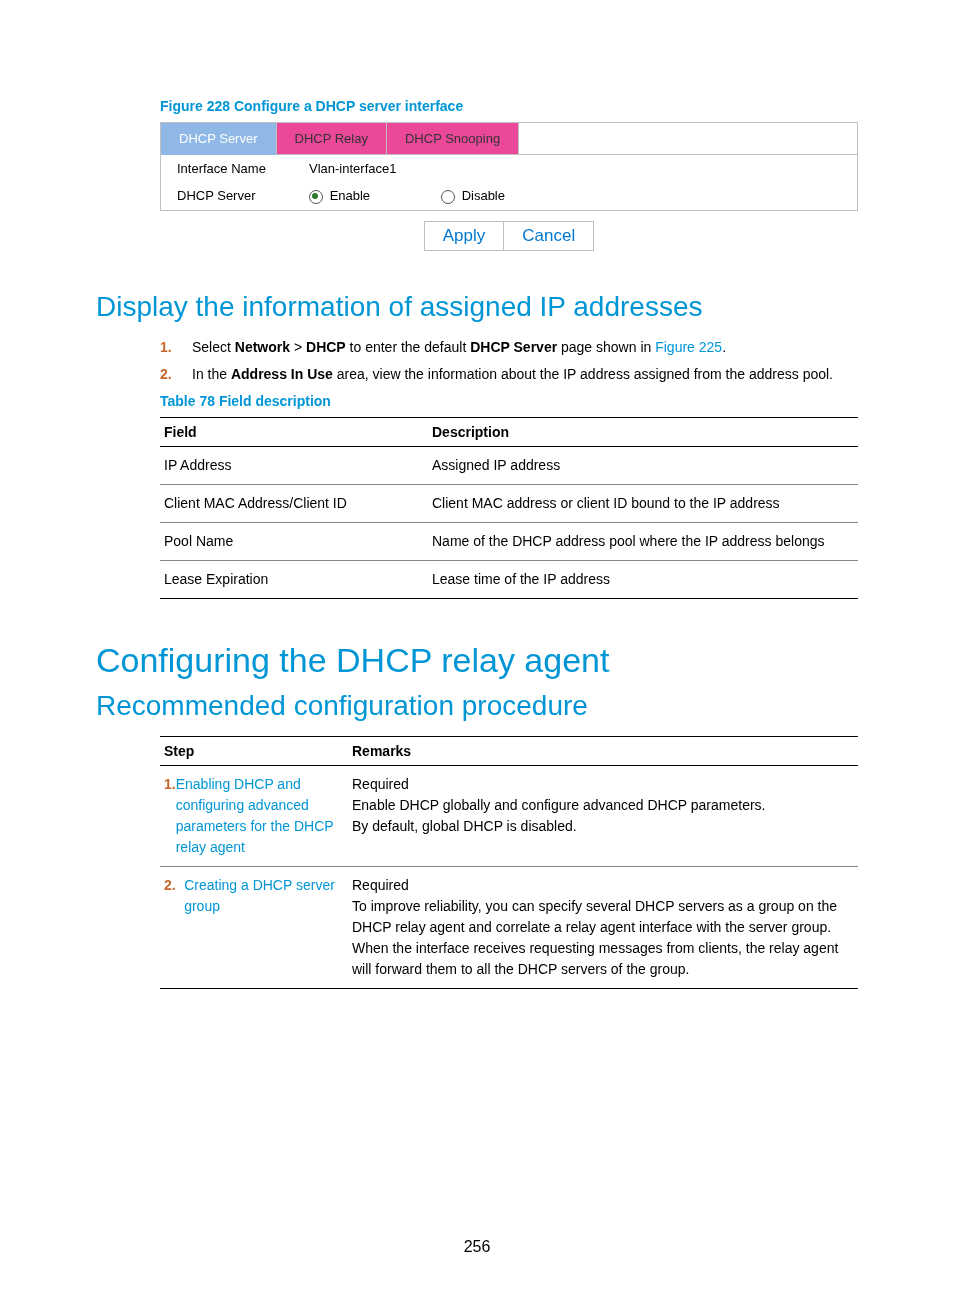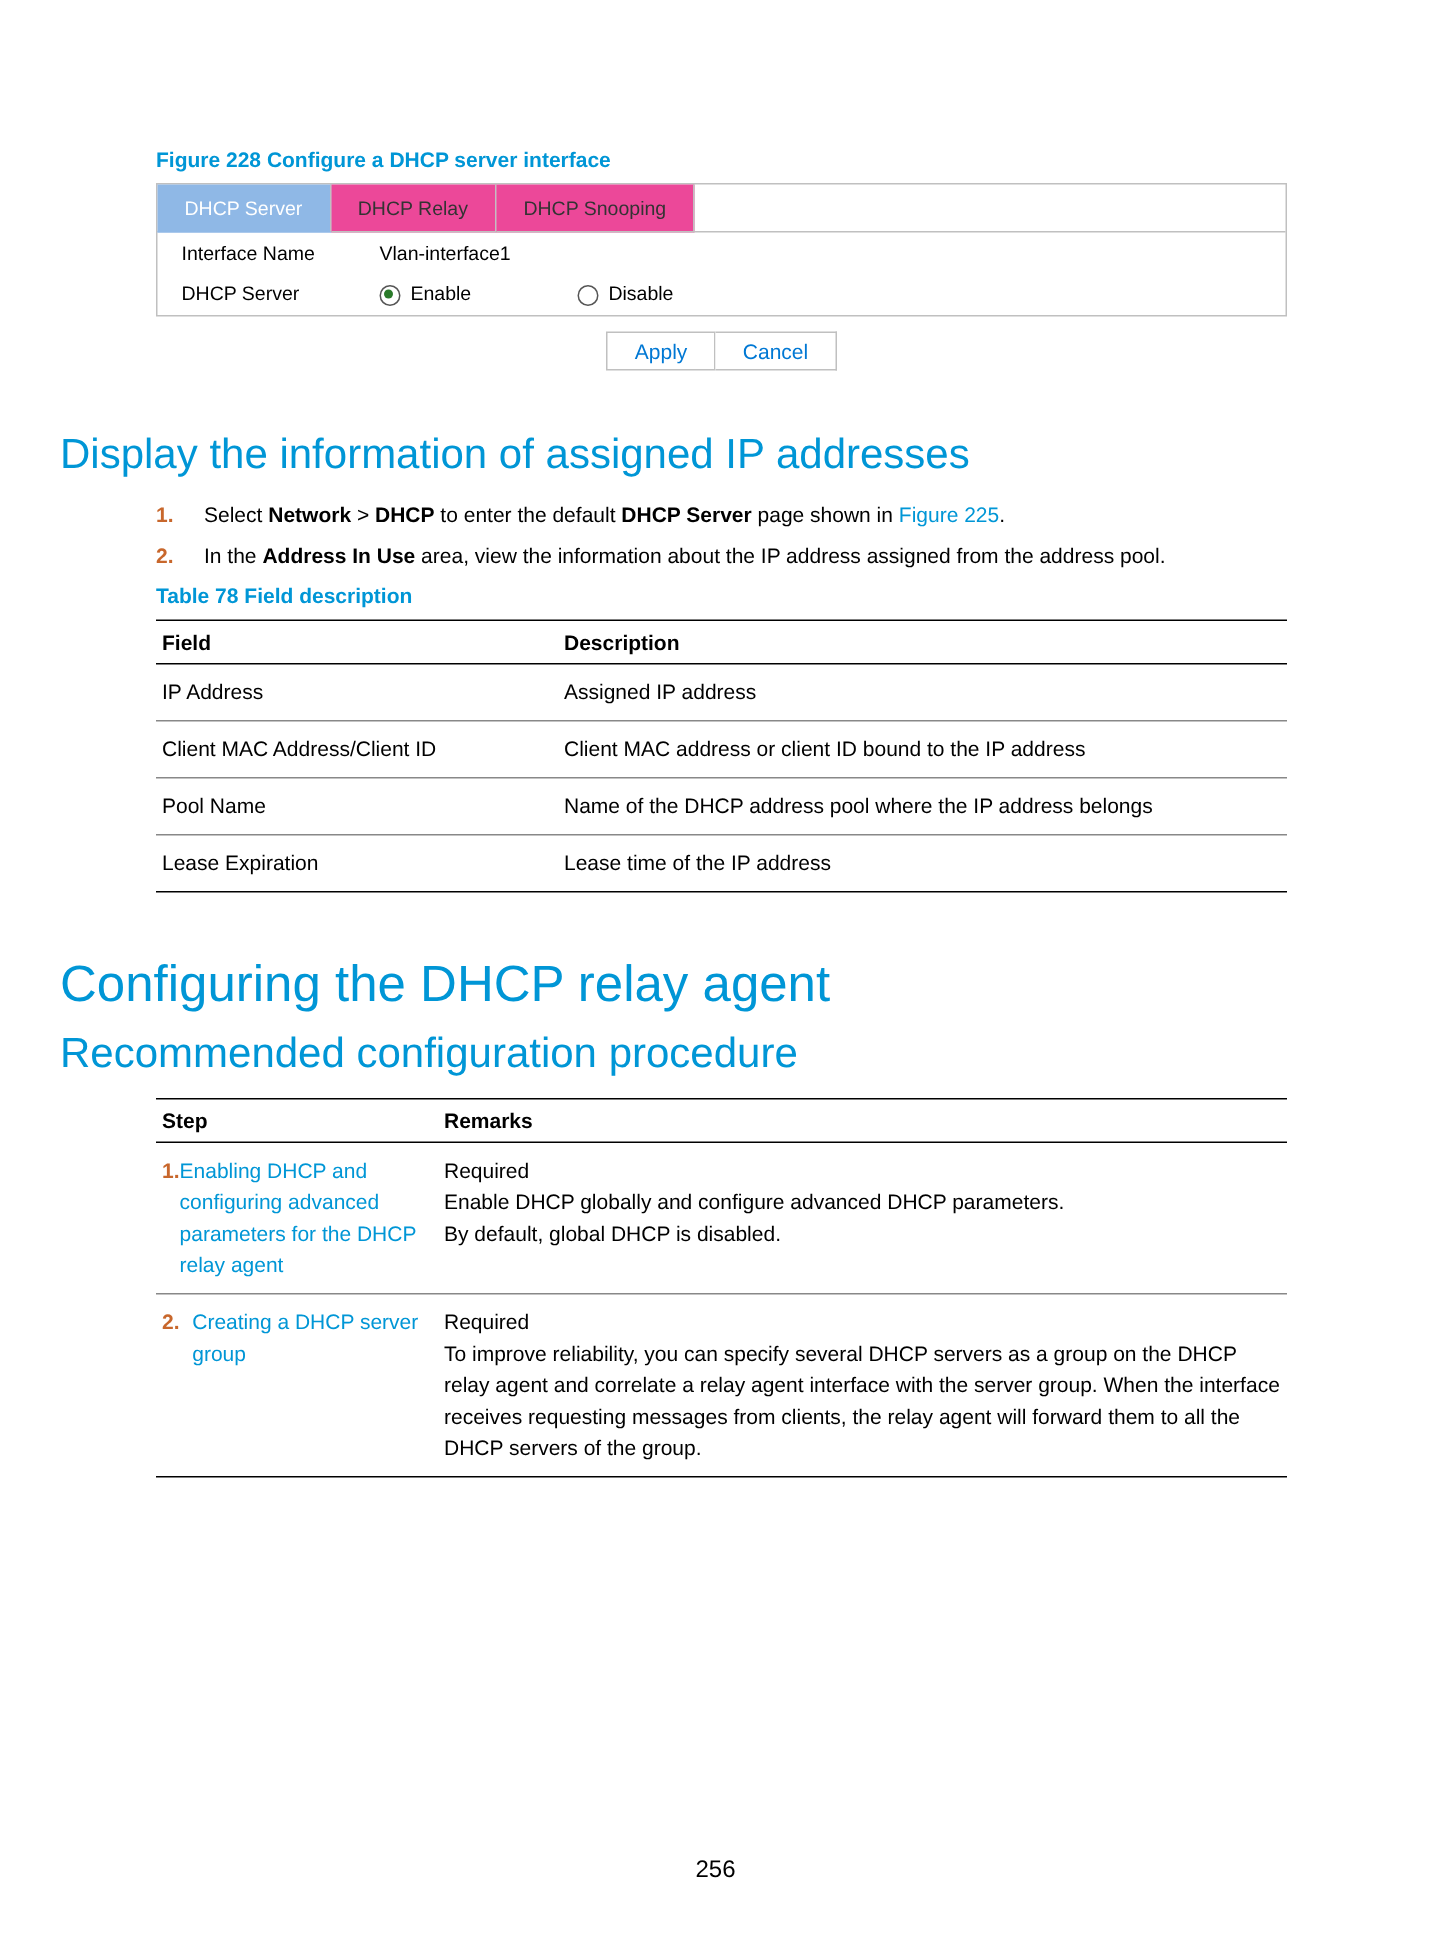--- a/index.html
+++ b/index.html
@@ -6,21 +6,21 @@
     font-family: Arial, Helvetica, sans-serif;
     font-size: 14px;
     color: #000;
     margin: 0;
     padding: 0;
     background: #fff;
   }
   .page {
     width: 954px;
     min-height: 1296px;
-    padding: 98px 96px 50px 40px;
+    padding: 98px 96px 50px 96px;
     box-sizing: border-box;
     position: relative;
   }
   .indent { margin-left: 64px; }
   .caption {
     color: #0096d6;
     font-weight: bold;
     font-size: 14px;
     margin: 0 0 8px 0;
   }
@@ -60,21 +60,21 @@
   .radio-circle.checked::after{
     content:""; position:absolute; top:2px; left:2px; width:6px; height:6px;
     border-radius:50%; background:#2a7a2a;
   }
   .btnrow {
     display:flex; justify-content:center; gap:0;
     padding: 4px 0 6px 0;
   }
   .uibtn {
     border:1px solid #c0c0c0; background:#fff; color:#0078d4;
-    padding:4px 18px; font-size:14px; margin:0;
+    padding:4px 18px; font-size:17px; margin:0;
   }
   .uibtn + .uibtn { border-left: none; }
   
   h2.blue {
     color: #0096d6;
     font-weight: 300;
     font-size: 28px;
     margin: 34px 0 14px 0;
     font-family: Arial, Helvetica, sans-serif;
   }

